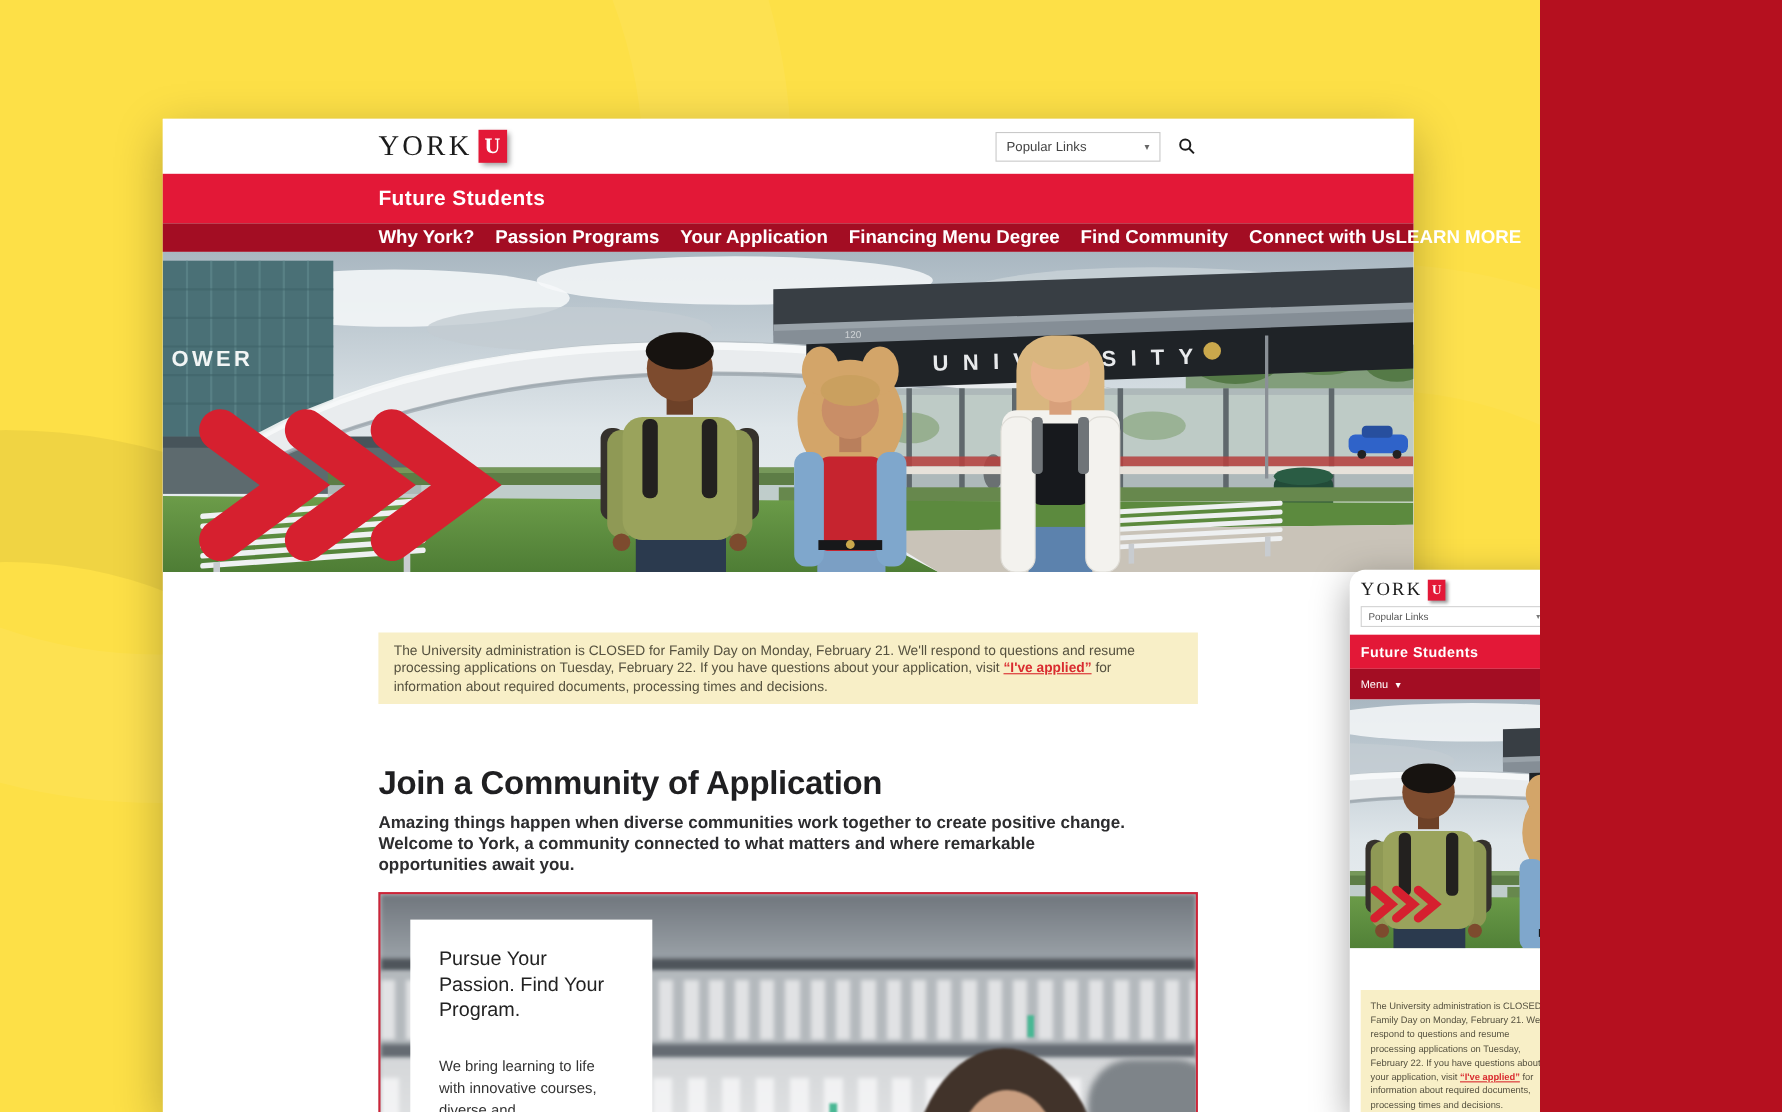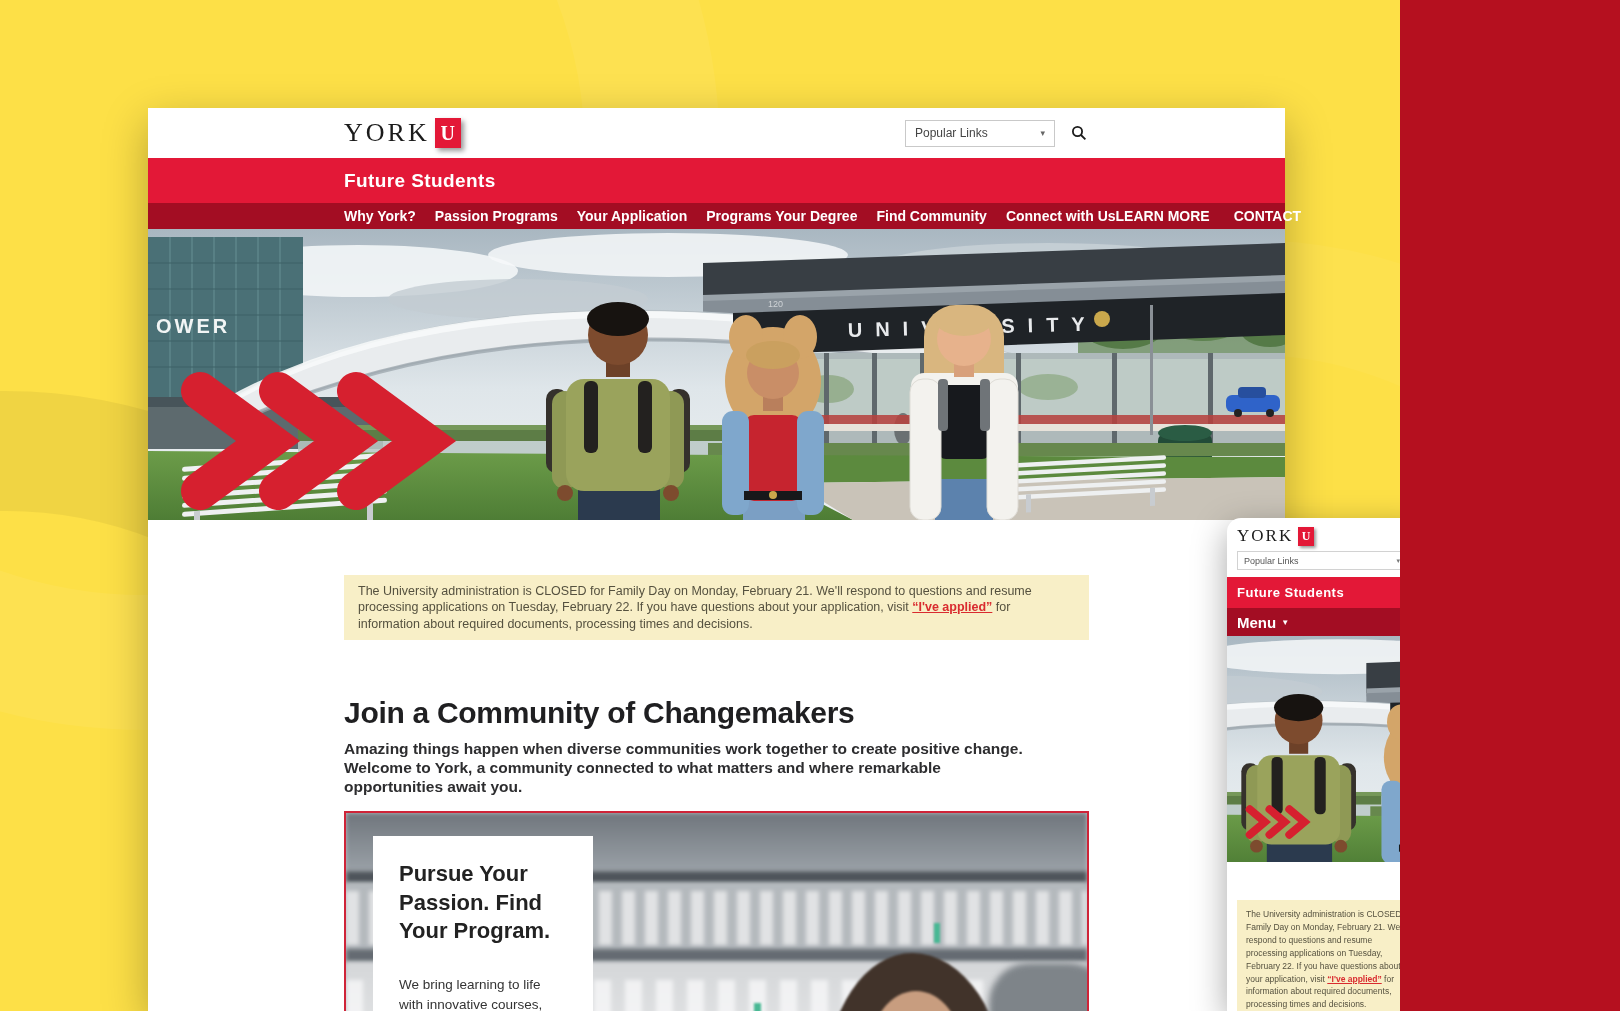--- a/index.html
+++ b/index.html
@@ -30,21 +30,21 @@
                align-items:center;justify-content:space-between;padding:0 9px;font-size:12px;color:#444;cursor:pointer;}
   .fake-select .chev{font-size:9px;color:#666;}
   .search-btn{background:none;border:none;padding:2px;cursor:pointer;display:flex;align-items:center;}
 
   .d-band{height:45px;background:#e31837;display:flex;align-items:center;}
   .d-band .title{font-size:19px;font-weight:700;color:#fff;letter-spacing:.4px;}
 
   .d-nav{height:26px;background:#a30d23;display:flex;align-items:center;}
   .d-nav .container{display:flex;align-items:center;justify-content:space-between;}
   .d-nav .links,.d-nav .ctas{display:flex;align-items:center;gap:19px;}
-  .d-nav a{color:#fff;font-size:14px;font-weight:700;text-decoration:none;white-space:nowrap;cursor:pointer;}
+  .d-nav a{color:#fff;font-size:17px;font-weight:700;text-decoration:none;white-space:nowrap;cursor:pointer;}
   .d-nav .ctas{gap:24px;}
 
   .d-hero{height:291px;position:relative;overflow:hidden;background:#c7d0d6;}
   .d-hero svg{display:block;width:100%;height:100%;}
 
   .notice{margin-top:55px;background:#f8efc7;padding:8px 14px;font-size:12.5px;line-height:1.3;color:#55513f;}
   .notice a{color:#d92b2f;font-weight:700;text-decoration:underline;cursor:pointer;}
 
   .intro-h{margin:56px 0 0;font-size:30px;font-weight:700;color:#1f1f21;letter-spacing:-.3px;}
   .intro-p{margin:10px 0 0;font-size:15.5px;font-weight:700;color:#2d2d2f;line-height:1.22;width:700px;}
@@ -63,37 +63,37 @@
       background:repeating-linear-gradient(90deg,#fbfbfc 0 17px,rgba(0,0,0,0) 17px 31px);opacity:.7;}
   .teal-chip{position:absolute;left:408px;top:190px;width:7px;height:26px;background:#49b894;filter:blur(1px);}
   .teal-chip2{position:absolute;left:588px;top:110px;width:6px;height:20px;background:#49b894;filter:blur(1px);}
   .lab-person{position:absolute;left:420px;top:140px;width:320px;height:280px;filter:blur(1px);}
   .lp-hair{position:absolute;left:60px;top:0;width:180px;height:270px;background:#41332a;border-radius:48% 52% 40% 40%;}
   .lp-face{position:absolute;left:104px;top:38px;width:92px;height:120px;background:#c89d7f;border-radius:50% 50% 46% 46%;}
   .lab-person2{position:absolute;right:-22px;top:150px;width:120px;height:270px;background:#7e8489;
       border-radius:40px 40px 0 0;filter:blur(3px);}
 
   .card-panel{position:absolute;left:27px;top:23px;width:220px;height:390px;background:#fff;padding:24px 26px;}
-  .card-panel h3{margin:0;font-size:22px;font-weight:700;color:#222;line-height:1.28;}
+  .card-panel h3{margin:0;font-size:18px;font-weight:400;color:#222;line-height:1.28;}
   .card-panel p{margin:30px 0 0;font-size:13.5px;color:#333;line-height:1.5;}
 
   
   .mobile{position:absolute;left:1227px;top:518px;width:207px;height:493px;background:#fff;
           border-radius:14px 14px 0 0;box-shadow:0 10px 34px rgba(0,0,0,0.35);overflow:hidden;}
   .m-header{padding:8px 10px 5px;}
   .m-logo .word{font-size:17px;letter-spacing:2px;}
   .m-logo .mark{width:16px;height:19px;font-size:12px;box-shadow:2px 2px 3px rgba(0,0,0,0.4);}
   .m-search-row{display:flex;align-items:center;gap:6px;padding:0 10px 7px;}
   .m-select{flex:1;height:19px;border:1px solid #d2d2d2;display:flex;align-items:center;
             justify-content:space-between;padding:0 6px;font-size:9px;color:#555;cursor:pointer;}
   .m-select .chev{font-size:7px;color:#777;}
   .m-band{height:31px;background:#e31837;display:flex;align-items:center;padding:0 10px;}
   .m-band .title{color:#fff;font-size:13px;font-weight:700;letter-spacing:.5px;}
   .m-menu{height:28px;background:#a30d23;display:flex;align-items:center;padding:0 10px;cursor:pointer;}
-  .m-menu .lbl{color:#fff;font-size:15px;font-weight:700;}
+  .m-menu .lbl{color:#fff;font-size:10px;font-weight:400;}
   .m-menu .chev{color:#fff;font-size:8px;margin-left:5px;}
   .m-hero{height:226px;position:relative;overflow:hidden;background:#c7d0d6;}
   .m-hero svg.scene{display:block;width:100%;height:100%;}
   .m-chevrons{position:absolute;left:18px;bottom:22px;width:66px;height:36px;}
   .m-notice{margin:38px 10px 0;background:#f8efc7;padding:8px 9px;font-size:8.5px;line-height:1.52;color:#55513f;}
   .m-notice a{color:#d92b2f;font-weight:700;text-decoration:underline;cursor:pointer;}
 </style>
 </head>
 <body>
 
@@ -284,21 +284,21 @@
         <span class="title">Future Students</span>
       </div>
     </div>
 
     <div class="d-nav">
       <div class="container">
         <div class="links">
           <a>Why York?</a>
           <a>Passion Programs</a>
           <a>Your Application</a>
-          <a>Programs Your Degree</a>
+          <a>Financing Menu Degree</a>
           <a>Find Community</a>
           <a>Connect with Us</a>
         </div>
         <div class="ctas">
           <a>LEARN MORE</a>
           <a>CONTACT</a>
         </div>
       </div>
     </div>
 
@@ -306,21 +306,21 @@
       <svg viewBox="0 0 1137 291" preserveAspectRatio="xMidYMid slice">
         <use href="#campus-scene" xlink:href="#campus-scene"></use>
       </svg>
     </div>
 
     <div class="container">
       <div class="notice">
         <span>The University administration is CLOSED for Family Day on Monday, February 21. We'll respond to questions and resume processing applications on Tuesday, February 22. If you have questions about your application, visit </span><a>“I've applied”</a><span> for information about required documents, processing times and decisions.</span>
       </div>
 
-      <h2 class="intro-h">Join a Community of Changemakers</h2>
+      <h2 class="intro-h">Join a Community of Application</h2>
       <p class="intro-p">Amazing things happen when diverse communities work together to create positive change. Welcome to York, a community connected to what matters and where remarkable opportunities await you.</p>
 
       <div class="program-card">
         <div class="card-photo">
           <div class="layer ph-top"></div>
           <div class="layer ph-edge1"></div>
           <div class="layer ph-row1">
               <div class="bottles"></div>
             </div>
           <div class="layer ph-edge2"></div>

